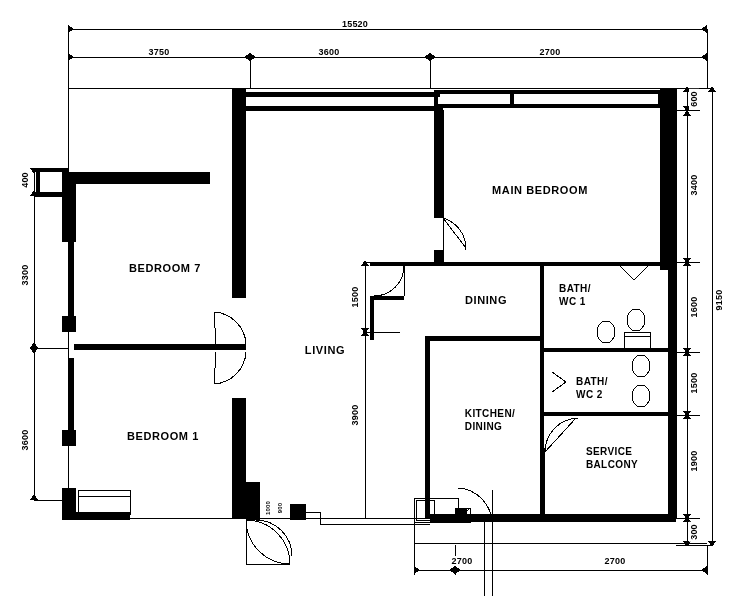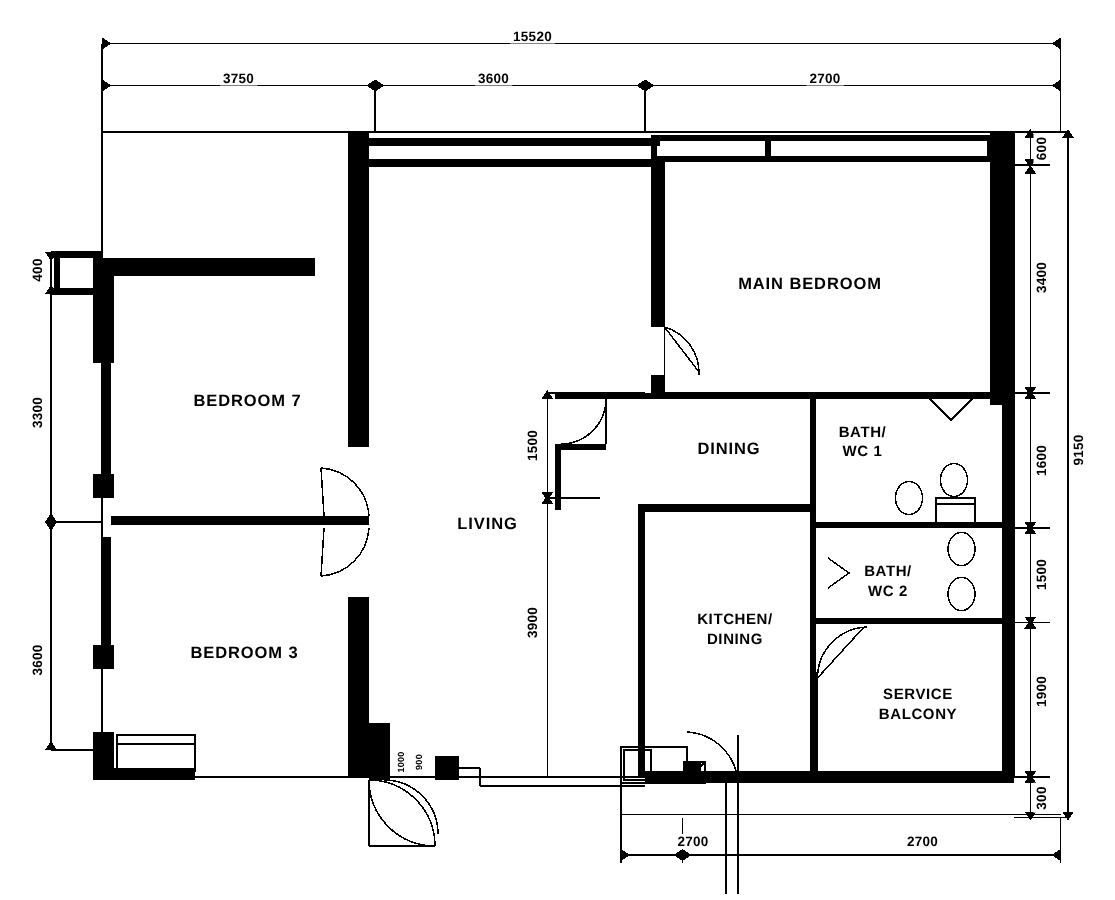--- a/index.html
+++ b/index.html
@@ -35,21 +35,20 @@
   .dim-label.tiny { font-size: 6px; }
   .room-label {
     position: absolute;
     font-family: "Liberation Sans", sans-serif;
     font-size: 11px;
     font-weight: bold;
     color: #000;
     letter-spacing: 0.6px;
     white-space: nowrap;
     line-height: 13px;
-    text-align: center;
   }
   .room-label.small { font-size: 10px; letter-spacing: 0.4px; }
   .room-label.two { line-height: 13px; }
 </style>
 </head>
 <body>
 
 <svg id="plan" viewBox="0 0 743 600" xmlns="http://www.w3.org/2000/svg">
 
   <rect x="0" y="0" width="743" height="600" fill="#ffffff"></rect>
@@ -294,27 +293,27 @@
     </g>
 
     <line x1="443" y1="110" x2="443" y2="262"></line>
     <line x1="443" y1="262" x2="660" y2="262"></line>
   </g>
 </svg>
 
 <div id="labels">
     <div class="room-label" style="left: 540px; top: 190px; transform: translate(-50%, -50%);">MAIN BEDROOM</div>
     <div class="room-label" style="left: 165px; top: 268px; transform: translate(-50%, -50%);">BEDROOM 7</div>
-    <div class="room-label" style="left: 163px; top: 436px; transform: translate(-50%, -50%);">BEDROOM 3</div>
+    <div class="room-label" style="left: 163px; top: 436px; transform: translate(-50%, -50%);">BEDROOM 1</div>
     <div class="room-label" style="left: 325px; top: 350px; transform: translate(-50%, -50%);">LIVING</div>
     <div class="room-label" style="left: 486px; top: 300px; transform: translate(-50%, -50%);">DINING</div>
     <div class="room-label small two" style="left: 575px; top: 295px; transform: translate(-50%, -50%);">BATH/<br>WC 1</div>
     <div class="room-label small two" style="left: 592px; top: 388px; transform: translate(-50%, -50%);">BATH/<br>WC 2</div>
     <div class="room-label small two" style="left: 490px; top: 420px; transform: translate(-50%, -50%);">KITCHEN/<br>DINING</div>
-    <div class="room-label small two" style="left: 612px; top: 470px; transform: translate(-50%, -50%);">SERVICE<br>BALCONY</div>
+    <div class="room-label small two" style="left: 612px; top: 458px; transform: translate(-50%, -50%);">SERVICE<br>BALCONY</div>
     <div class="dim-label" style="left: 355px; top: 24px; transform: translate(-50%, -50%);">15520</div>
     <div class="dim-label" style="left: 159px; top: 52px; transform: translate(-50%, -50%); text-align: right;">3750</div>
     <div class="dim-label" style="left: 329px; top: 52px; transform: translate(-50%, -50%);">3600</div>
     <div class="dim-label" style="left: 550px; top: 52px; transform: translate(-50%, -50%);">2700</div>
     <div class="dim-label vert" style="left: 25px; top: 180px; transform: translate(-50%, -50%) rotate(-90deg);">400</div>
     <div class="dim-label vert" style="left: 25px; top: 275px; transform: translate(-50%, -50%) rotate(-90deg);">3300</div>
     <div class="dim-label vert" style="left: 25px; top: 440px; transform: translate(-50%, -50%) rotate(-90deg);">3600</div>
     <div class="dim-label vert" style="left: 694px; top: 99px; transform: translate(-50%, -50%) rotate(-90deg);">600</div>
     <div class="dim-label vert" style="left: 694px; top: 185px; transform: translate(-50%, -50%) rotate(-90deg);">3400</div>
     <div class="dim-label vert" style="left: 694px; top: 307px; transform: translate(-50%, -50%) rotate(-90deg);">1600</div>

